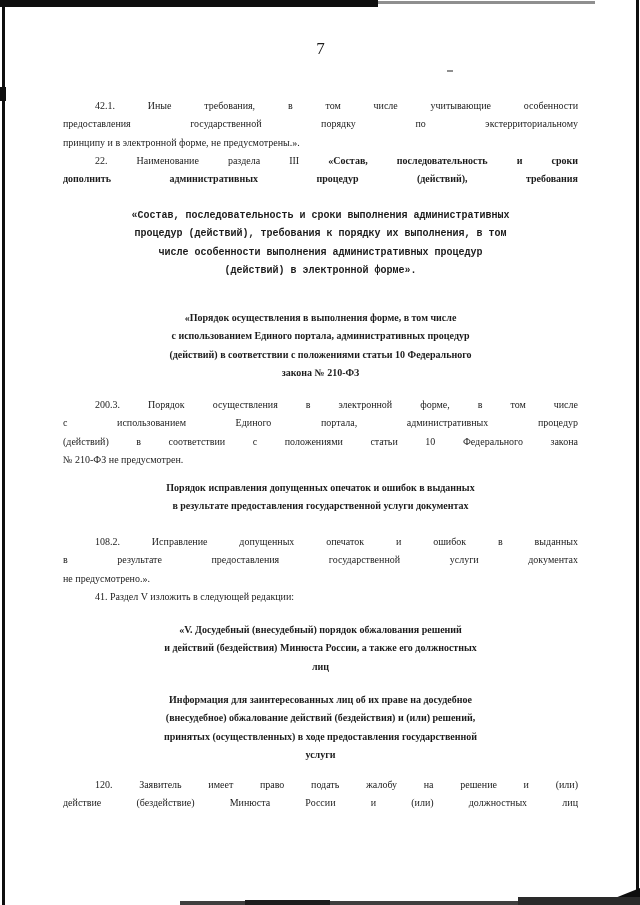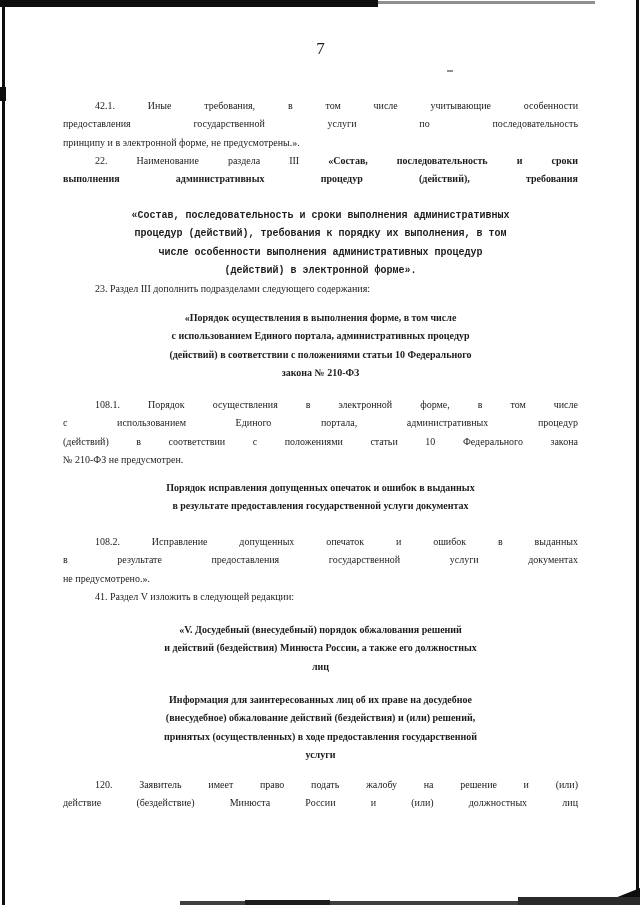--- a/index.html
+++ b/index.html
@@ -72,44 +72,41 @@
   <div class="artifact bottom-bar-dark"></div>
   <div class="artifact bottom-bar-right"></div>
   <div class="artifact stray-dash"></div>
 
   <div class="content">
       <div class="block page-number" style="top: 40px;">
         <div class="line"><span>7</span></div>
       </div>
       <div class="block paragraph" style="top: 97px;">
         <div class="line just indent"><span>42.1. Иные требования, в том числе учитывающие особенности</span></div>
-        <div class="line just"><span>предоставления государственной услуги по последовательность</span></div>
+        <div class="line just"><span>предоставления государственной порядку по экстерриториальному</span></div>
         <div class="line"><span>принципу и в электронной форме, не предусмотрены.».</span></div>
       </div>
       <div class="block paragraph" style="top: 152px;">
         <div class="line just indent"><span>22. Наименование раздела III </span><span class="b">«Состав, последовательность и сроки</span></div>
-        <div class="line just"><span class="b">выполнения административных процедур (действий), требования</span></div>
+        <div class="line just"><span class="b">дополнить административных процедур (действий), требования</span></div>
       </div>
       <div class="block heading" style="top: 207px; font-family: Liberation Mono, monospace;">
         <div class="line"><span>«Состав, последовательность и сроки выполнения административных</span></div>
         <div class="line"><span>процедур (действий), требования к порядку их выполнения, в том</span></div>
         <div class="line"><span>числе особенности выполнения административных процедур</span></div>
         <div class="line"><span>(действий) в электронной форме».</span></div>
-      </div>
-      <div class="block paragraph" style="top: 280px;">
-        <div class="line indent"><span>23. Раздел III дополнить подразделами следующего содержания:</span></div>
       </div>
       <div class="block heading" style="top: 309px;">
         <div class="line"><span>«Порядок осуществления в выполнения форме, в том числе</span></div>
         <div class="line"><span>с использованием Единого портала, административных процедур</span></div>
         <div class="line"><span>(действий) в соответствии с положениями статьи 10 Федерального</span></div>
         <div class="line"><span>закона № 210-ФЗ</span></div>
       </div>
       <div class="block paragraph" style="top: 396px;">
-        <div class="line just indent"><span>108.1. Порядок осуществления в электронной форме, в том числе</span></div>
+        <div class="line just indent"><span>200.3. Порядок осуществления в электронной форме, в том числе</span></div>
         <div class="line just"><span>с использованием Единого портала, административных процедур</span></div>
         <div class="line just"><span>(действий) в соответствии с положениями статьи 10 Федерального закона</span></div>
         <div class="line"><span>№ 210-ФЗ не предусмотрен.</span></div>
       </div>
       <div class="block heading" style="top: 479px;">
         <div class="line"><span>Порядок исправления допущенных опечаток и ошибок в выданных</span></div>
         <div class="line"><span>в результате предоставления государственной услуги документах</span></div>
       </div>
       <div class="block paragraph" style="top: 533px;">
         <div class="line just indent"><span>108.2. Исправление допущенных опечаток и ошибок в выданных</span></div>

